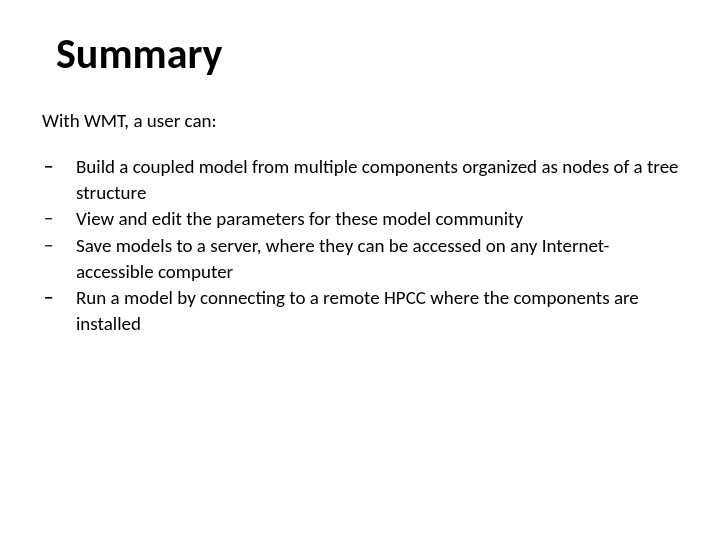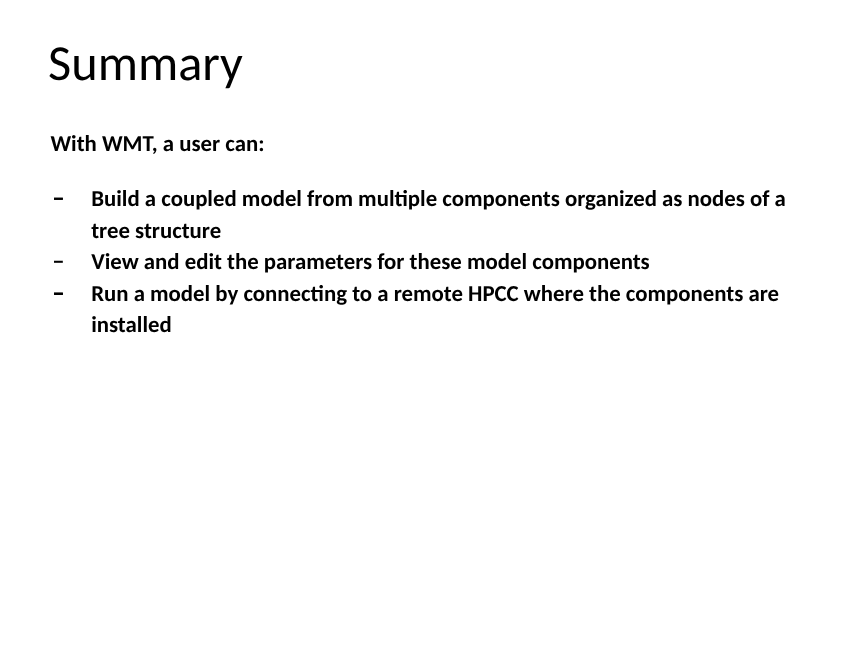--- a/index.html
+++ b/index.html
@@ -1,33 +1,33 @@
 <!DOCTYPE html>
 <html><head>
   <meta charset="utf-8">
   <style>
     * {
       margin: 0;
       padding: 0;
       box-sizing: border-box;
-      font-weight: bold;
     }
     body {
       width: 720px;
       height: 540px;
       background: #ffffff;
       font-family: Calibri, "Segoe UI", Arial, sans-serif;
       color: #000000;
       padding: 28px 40px 40px 40px;
     }
     .title {
       font-size: 42px;
-      font-weight: 400;
+      font-weight: 700;
       margin-bottom: 30px;
       letter-spacing: 0px;
+      margin-left: 16px;
     }
     .intro {
       font-size: 19px;
       margin-bottom: 22px;
       margin-left: 2px;
     }
     .bullet-list {
       list-style: none;
       padding-left: 2px;
     }
@@ -55,24 +55,25 @@
 <ul class="bullet-list">
   <li class="bullet-item">
     <span class="bullet-dash">−</span>
   </li>
   <li class="bullet-item">
     <span class="bullet-dash">−</span>
     <span>Build a coupled model from multiple components organized as nodes of a tree structure</span>
   </li>
   <li class="bullet-item">
     <span class="bullet-dash">−</span>
-    <span>View and edit the parameters for these model components</span>
+    <span>View and edit the parameters for these model community</span>
   </li>
   <li class="bullet-item">
     <span class="bullet-dash">−</span>
+    <span>Save models to a server, where they can be accessed on any Internet-accessible computer</span>
   </li>
   <li class="bullet-item">
     <span class="bullet-dash">−</span>
   </li>
   <li class="bullet-item">
     <span class="bullet-dash">−</span>
     <span>Run a model by connecting to a remote HPCC where the components are installed</span>
   </li>
 </ul>
 

